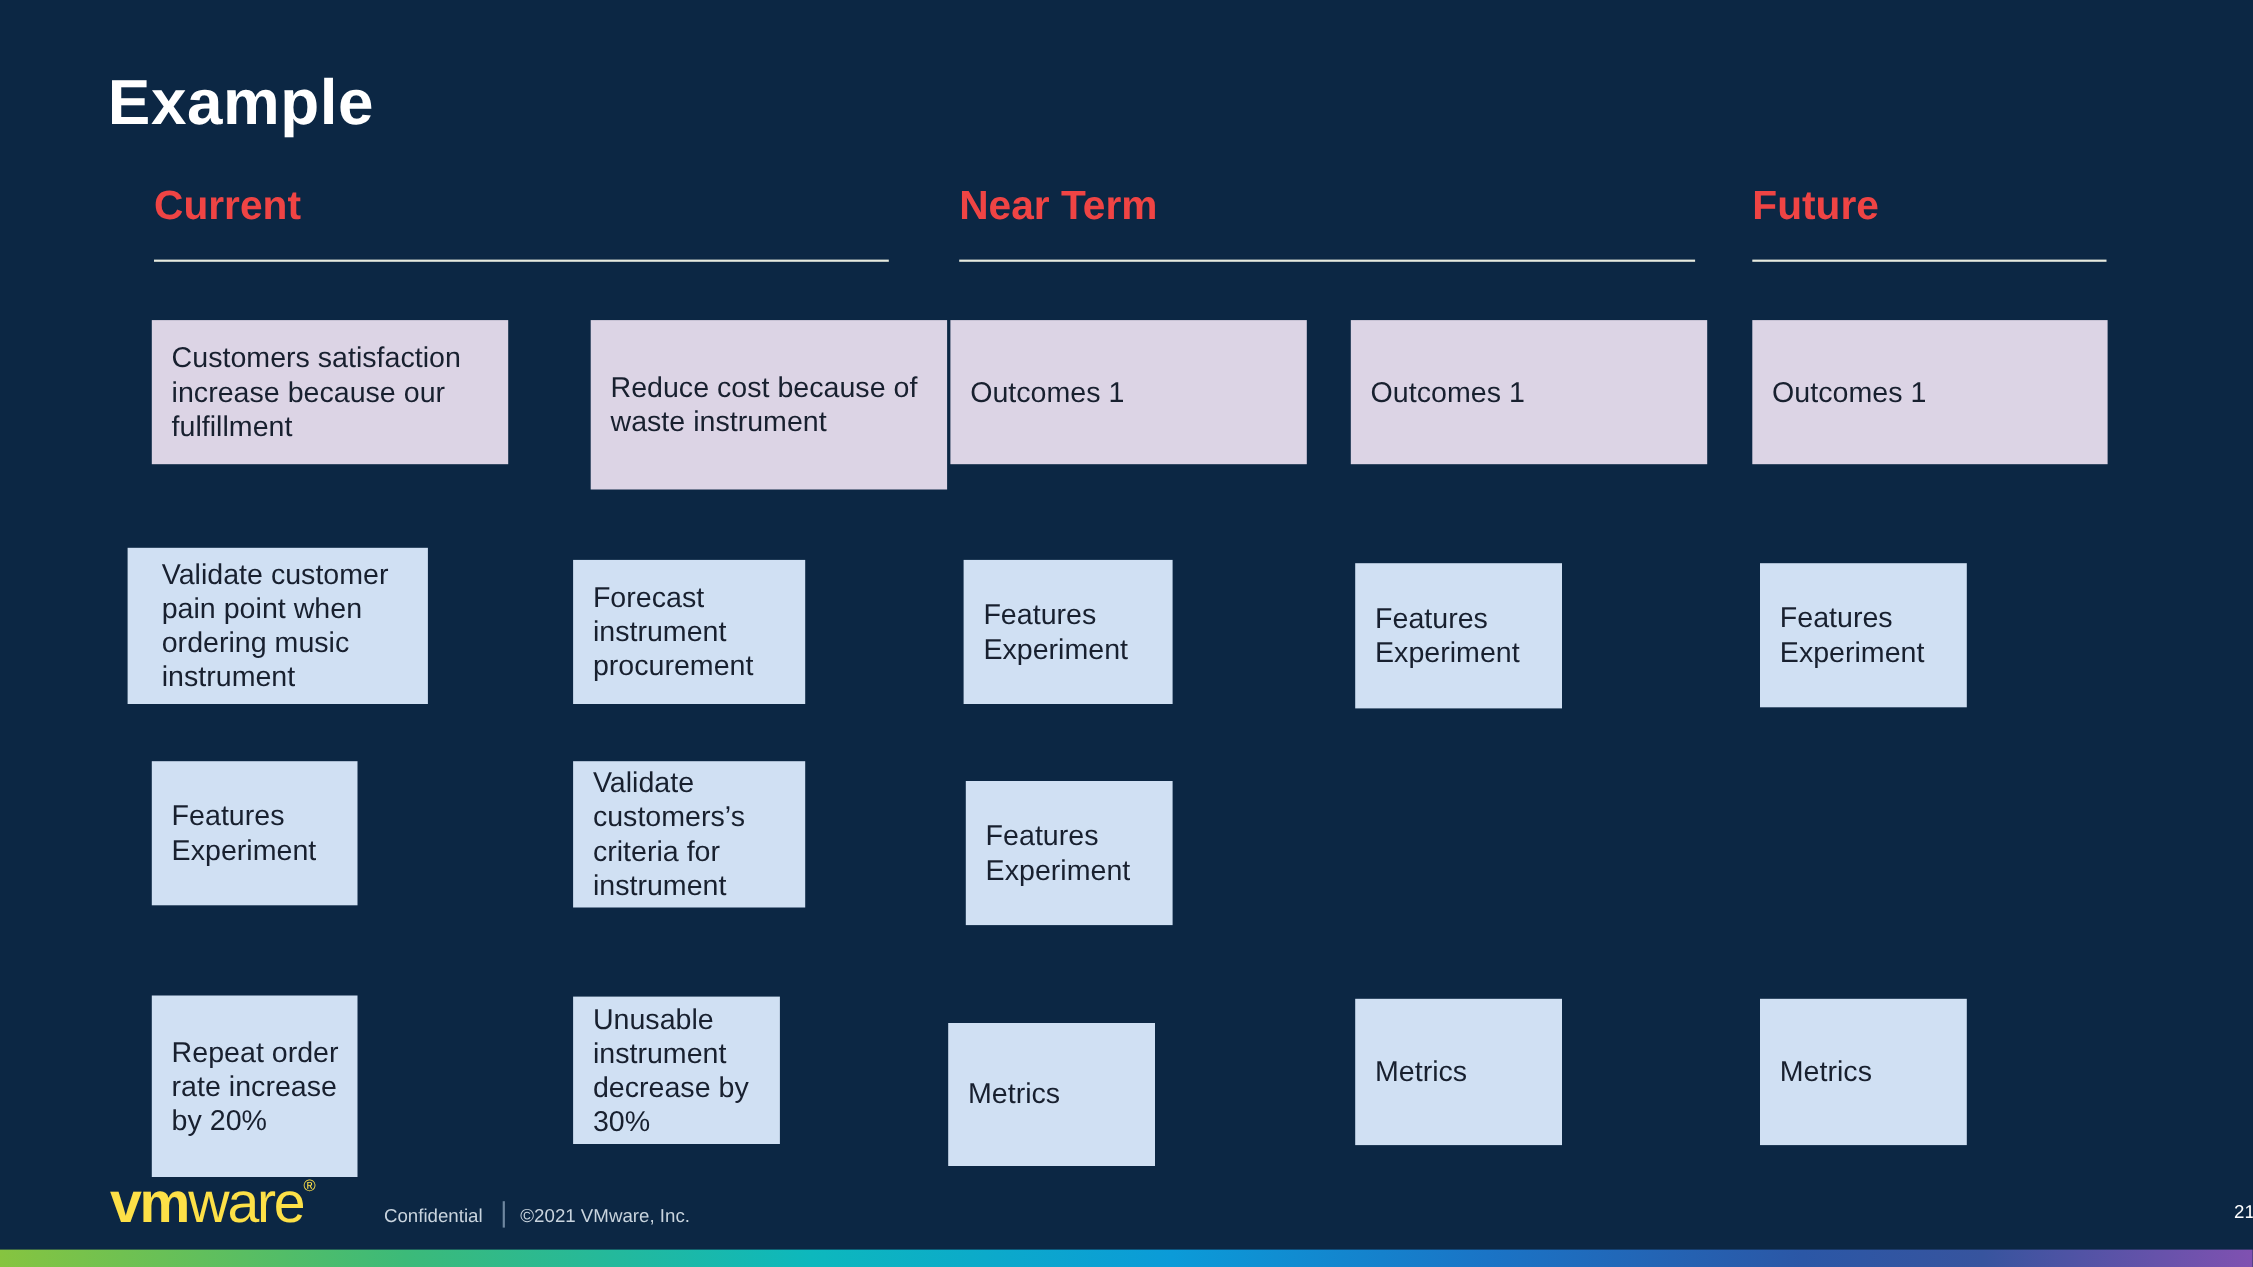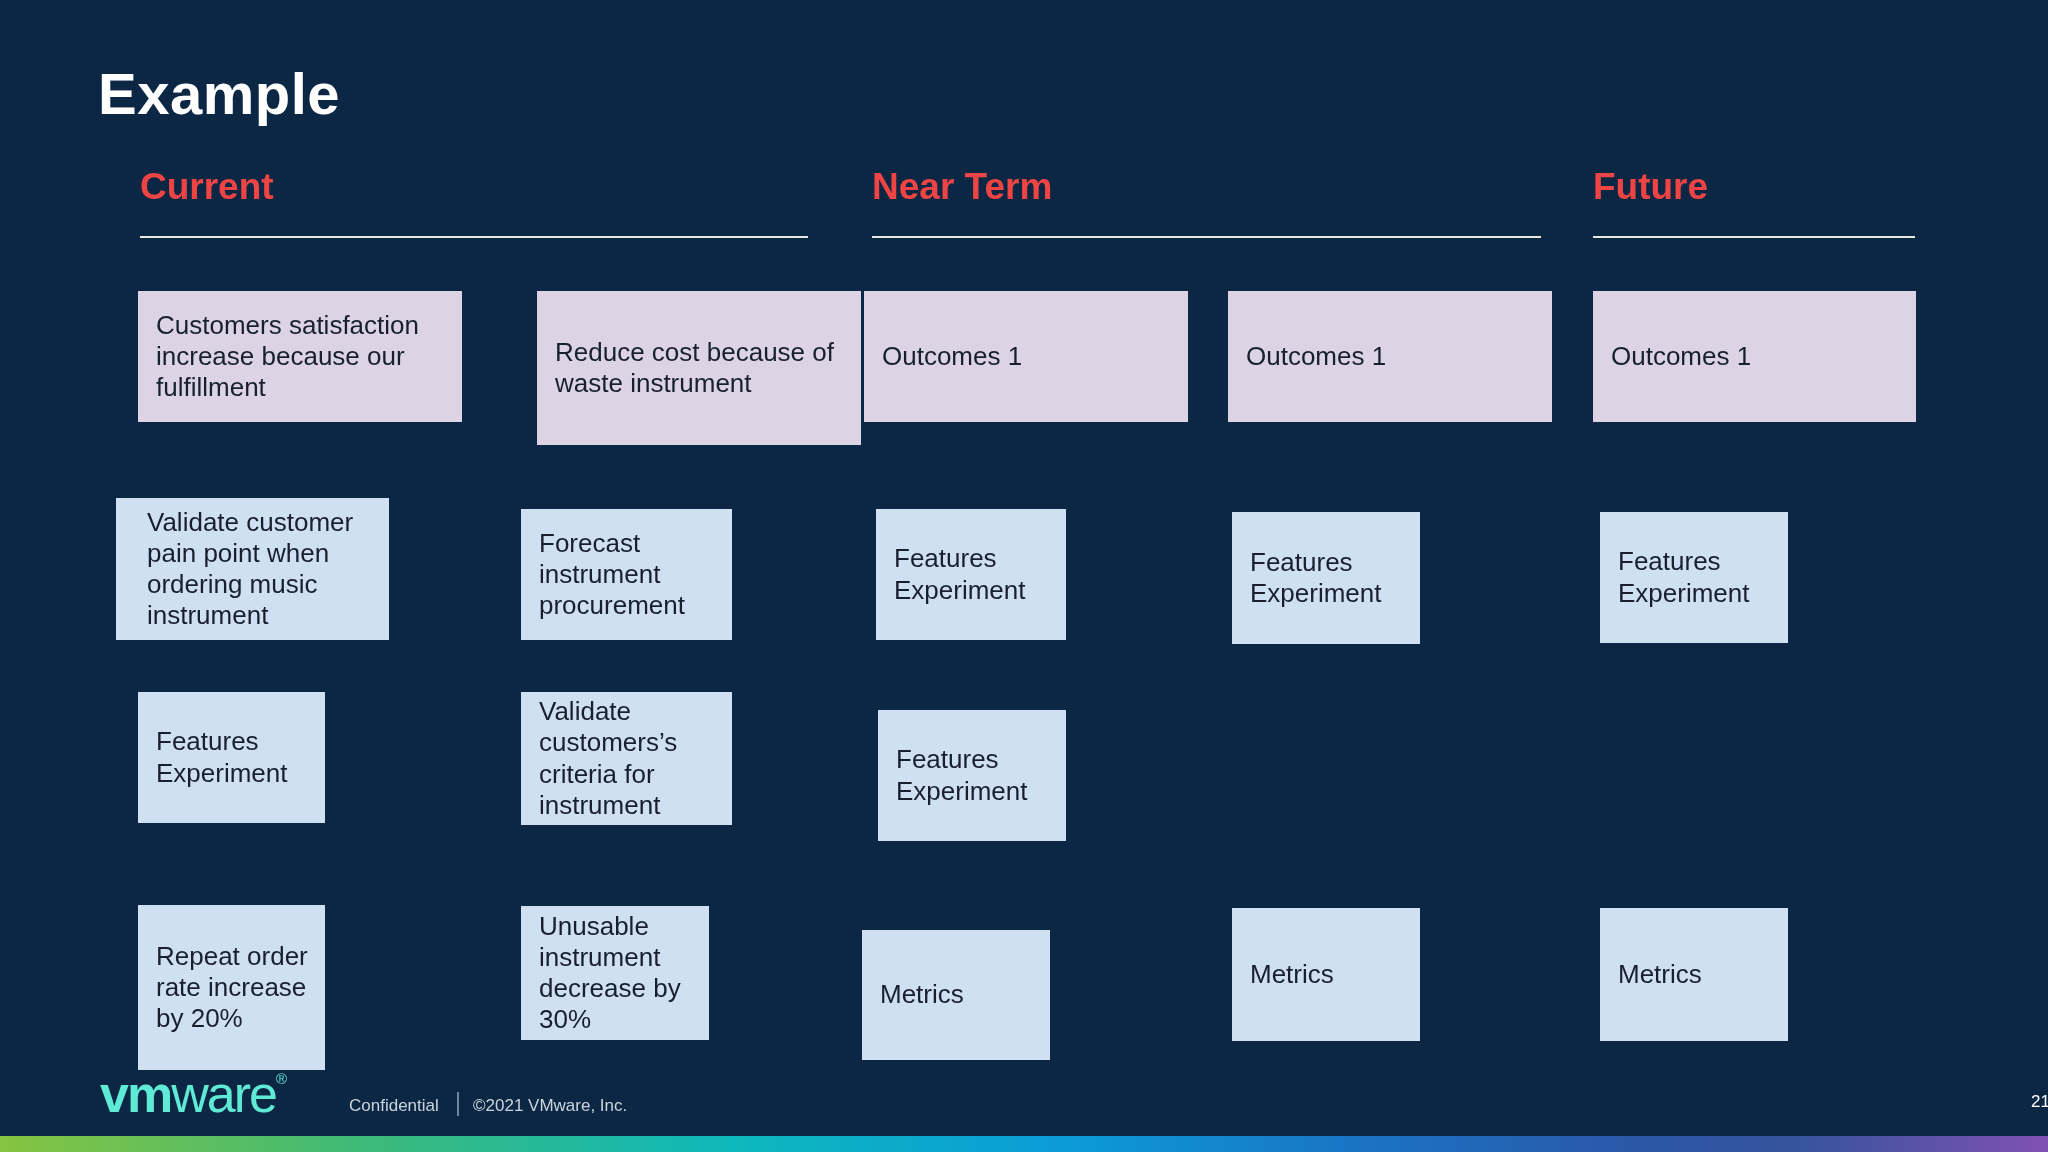--- a/index.html
+++ b/index.html
@@ -34,21 +34,21 @@
     display:flex; align-items:center;
     box-sizing:border-box;
     padding:4px 14px 4px 18px;
     font-size:26px; line-height:1.2;
     color:#18202f;
   }
   .card.purple { background:#dcd4e5; }
   .card.blue   { background:#d0e0f3; }
   .logo {
     position:absolute; left:100px; top:1068px;
-    color:#5eead4; font-size:52px; letter-spacing:-2px;
+    color:#fde047; font-size:52px; letter-spacing:-2px;
     line-height:1;
   }
   .logo .vm   { font-weight:700; }
   .logo .ware { font-weight:400; }
   .logo .reg  { font-size:15px; vertical-align:28px; letter-spacing:0; }
   .footer-text {
     position:absolute; top:1096px;
     font-size:17px; color:#c9d4de;
   }
   #confidential { left:349px;text-align:right; }

